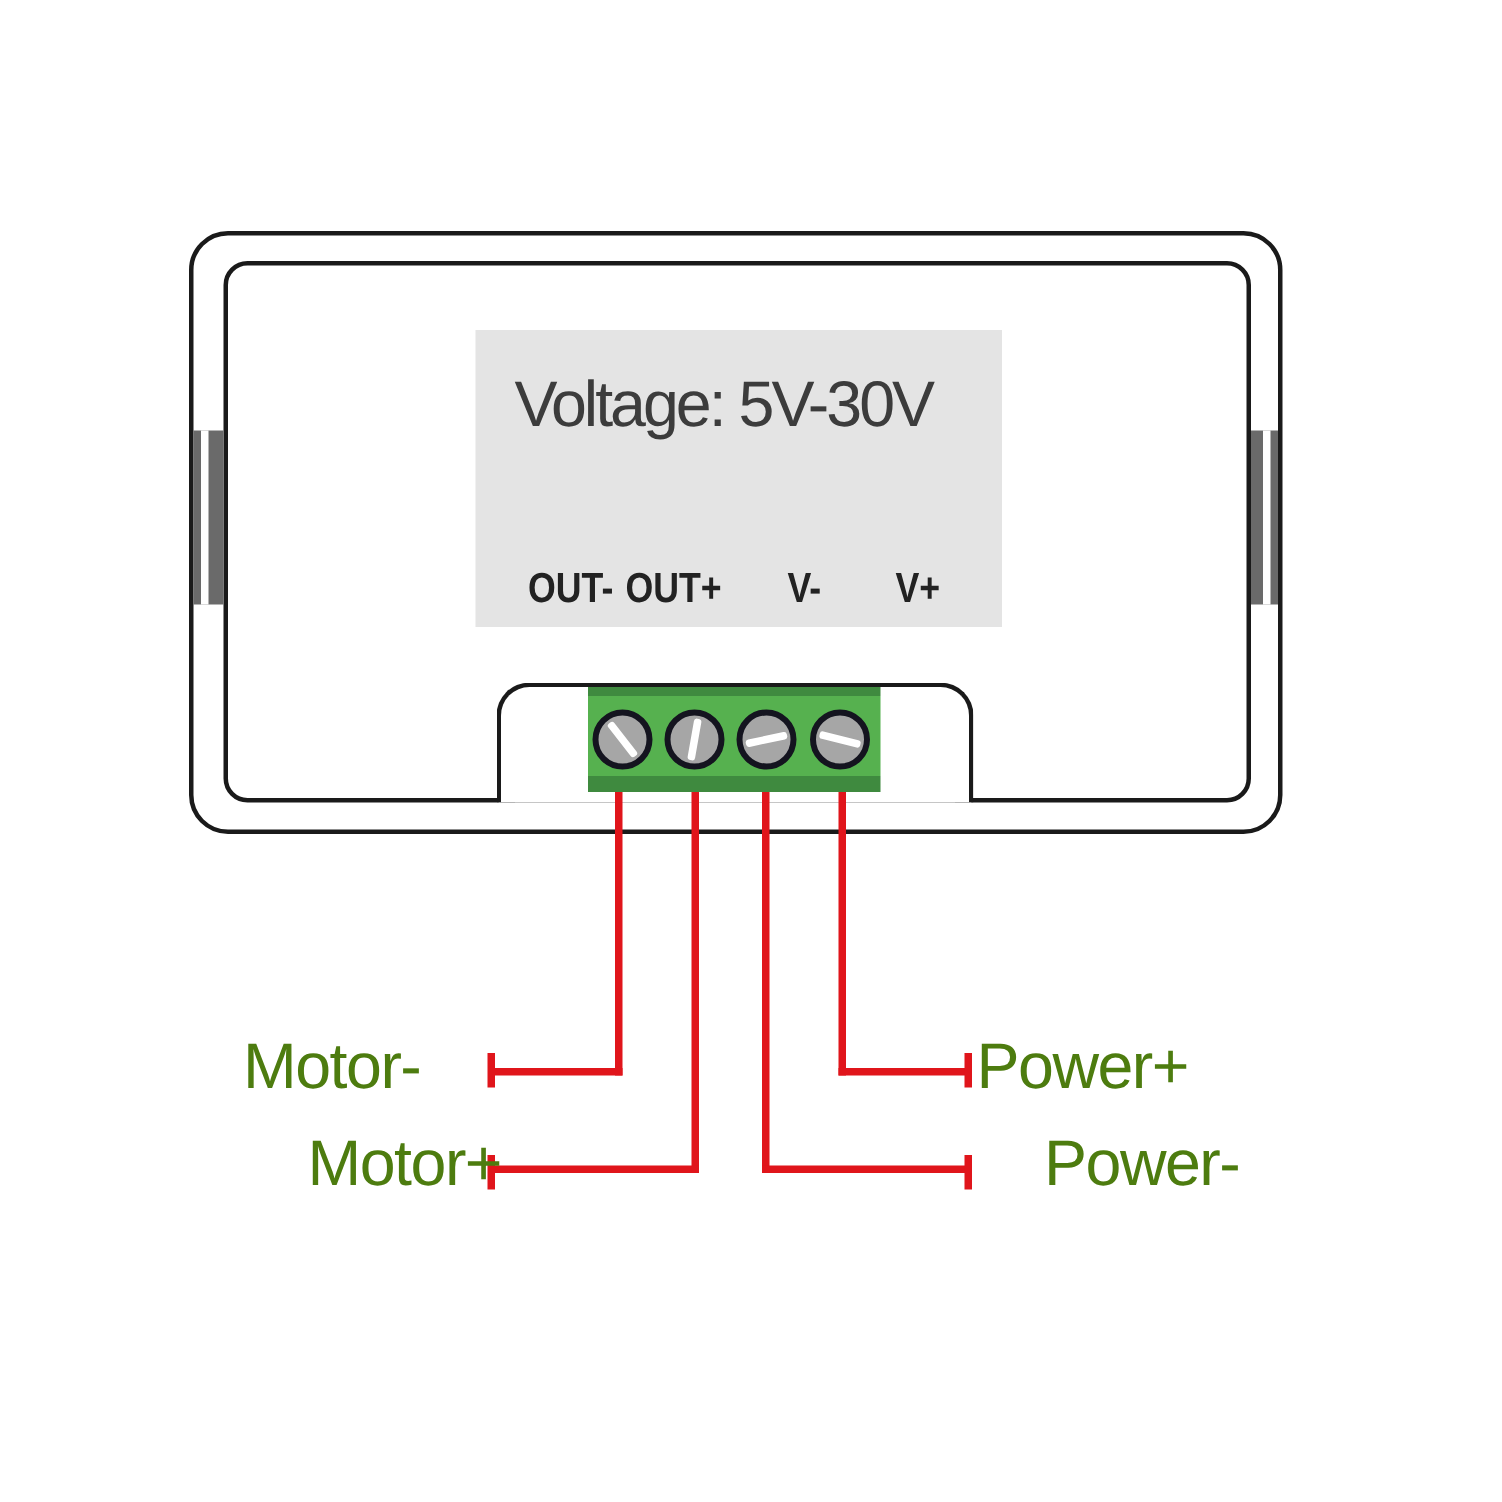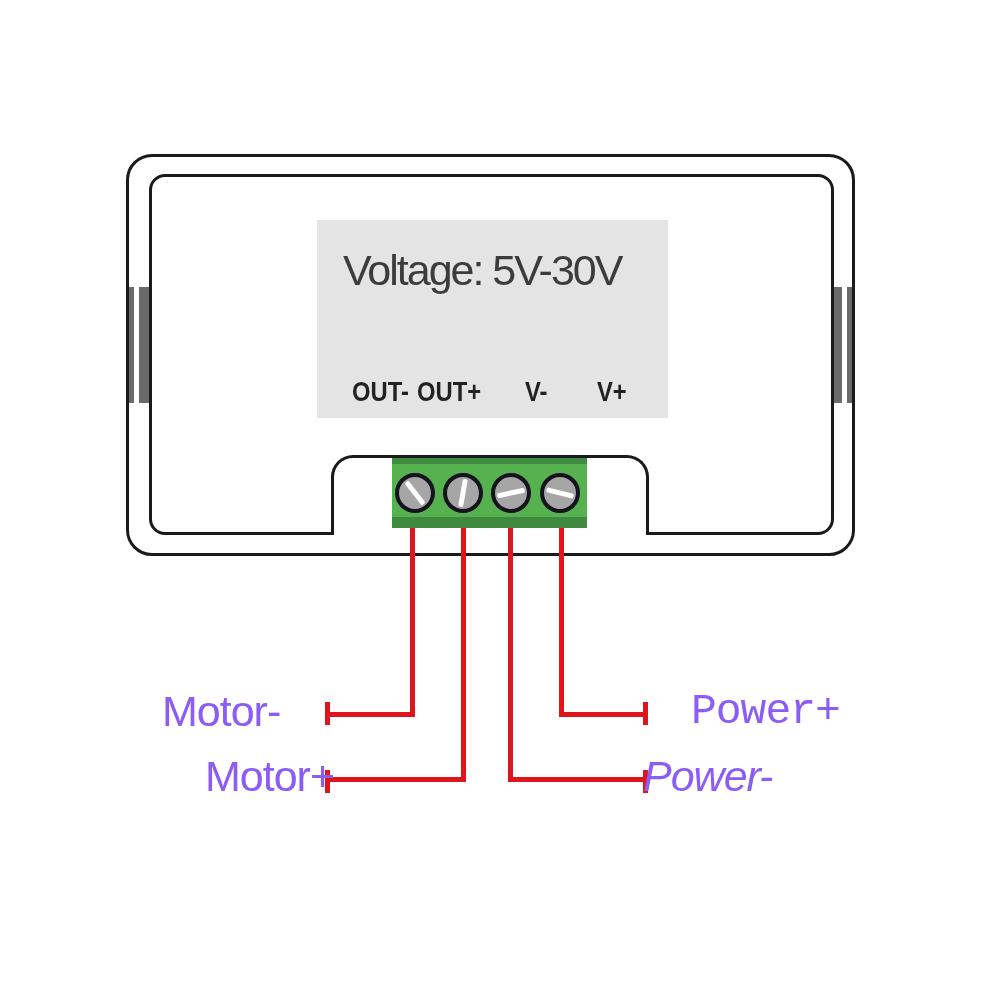--- a/index.html
+++ b/index.html
@@ -108,26 +108,26 @@
     width: 28px; height: 5px; background: #ffffff; border-radius: 2px;
   }
   .s1 .slot { transform: translate(-50%,-50%) rotate(52deg); }
   .s2 .slot { transform: translate(-50%,-50%) rotate(100deg); }
   .s3 .slot { transform: translate(-50%,-50%) rotate(-12deg); }
   .s4 .slot { transform: translate(-50%,-50%) rotate(14deg); }
 
   
   .wire-label {
     font-size: 43px; line-height: 45px; letter-spacing: -1px;
-    color: #8b5cf6; white-space: nowrap; z-index: 5;
+    color: #4d7c0f; white-space: nowrap; z-index: 5;
   }
   .lbl-motor-minus { left: 162px; top: 689px; }
   .lbl-motor-plus  { left: 162px; top: 754px; margin-left: 43px; }
-  .lbl-power-plus  { left: 691px; top: 689px; font-family: Liberation Mono, monospace; }
-  .lbl-power-minus { left: 643px; top: 754px; font-style: italic; }
+  .lbl-power-plus  { left: 651px; top: 689px; }
+  .lbl-power-minus { left: 696px; top: 754px; }
 </style>
 </head>
 <body>
 
 <div class="canvas">
 
   <div class="abs outer-shell"></div>
   <div class="abs inner-shell"></div>
 
   <div class="abs clip clip-left">

